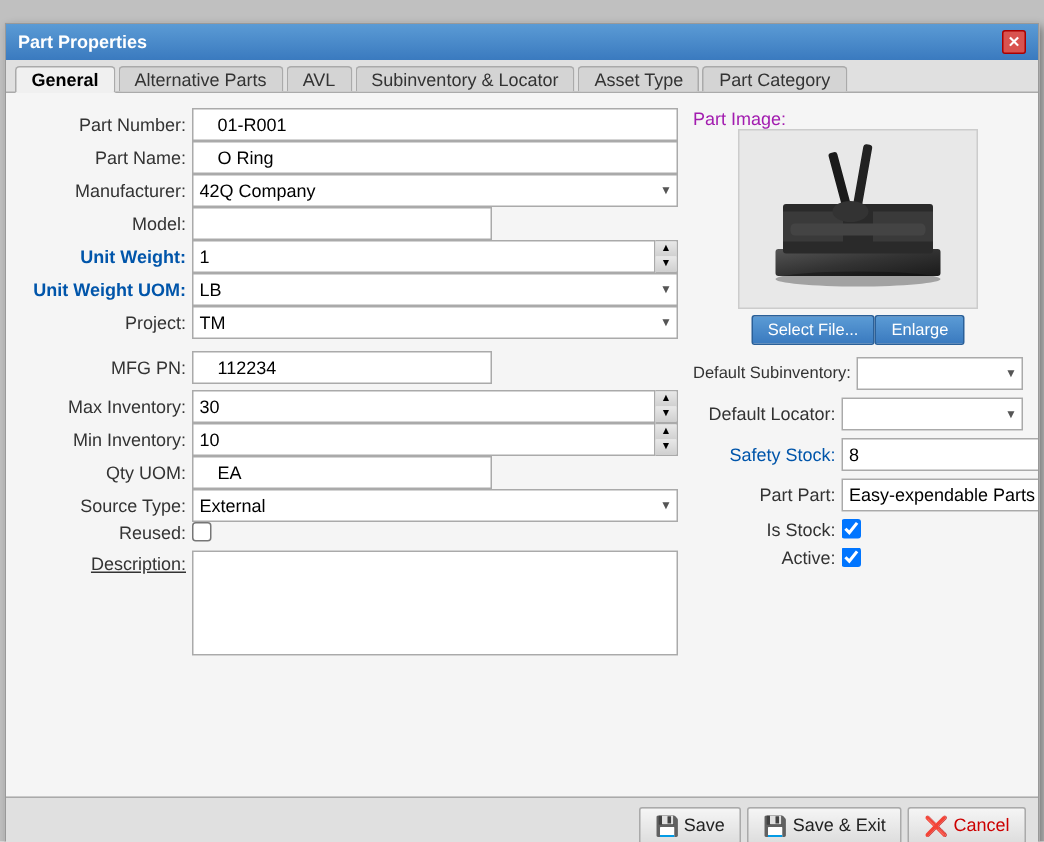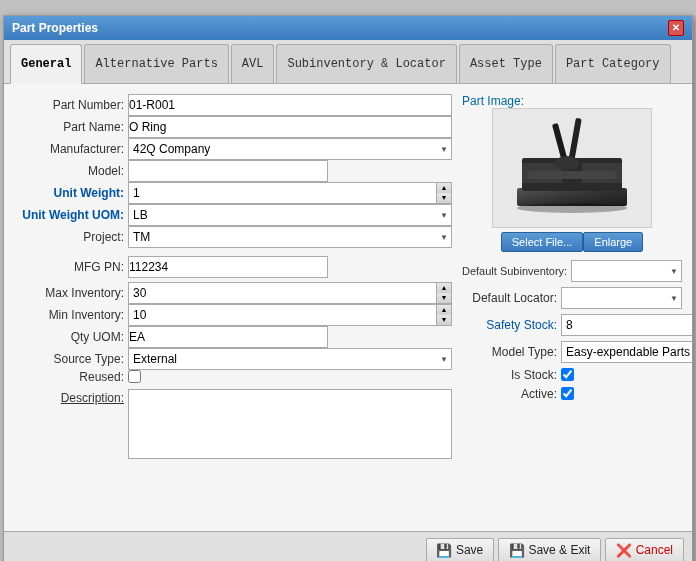--- a/index.html
+++ b/index.html
@@ -1,27 +1,27 @@
 <!DOCTYPE html>
 <html><head>
   <meta charset="utf-8">
   <style>
     * { box-sizing: border-box; margin: 0; padding: 0; font-family: Arial, sans-serif; font-size: 12px; }
     body { background: #c0c0c0; display: flex; justify-content: center; align-items: center; width: 696px; height: 561px; }
     .window { width: 690px; height: 555px; background: #f0f0f0; border: 1px solid #999; box-shadow: 2px 2px 6px rgba(0,0,0,0.4); display: flex; flex-direction: column; margin-top: 23px; }
     .title-bar { background: linear-gradient(to bottom, #5b9bd5, #3a7abf); color: white; padding: 4px 8px; font-weight: bold; font-size: 12px; display: flex; justify-content: space-between; align-items: center; flex-shrink: 0; }
     .title-bar-close { width: 16px; height: 16px; background: #d9534f; border: 1px solid #a00; border-radius: 2px; display: flex; align-items: center; justify-content: center; color: white; font-size: 10px; cursor: pointer; }
     .tabs { display: flex; background: #e0e0e0; border-bottom: 1px solid #aaa; padding: 4px 6px 0; flex-shrink: 0; gap: 2px; }
-    .tab { padding: 12px 10px; border: 1px solid #aaa; border-bottom: none; background: #d4d4d4; cursor: pointer; border-radius: 3px 3px 0 0; color: #333; font-family: Liberation Mono, monospace; }
+    .tab { padding: 1px 10px; border: 1px solid #aaa; border-bottom: none; background: #d4d4d4; cursor: pointer; border-radius: 3px 3px 0 0; color: #333; }
     .tab.active { background: #f0f0f0; font-weight: bold; color: #000; border-bottom: 1px solid #f0f0f0; margin-bottom: -1px; }
     .content { flex: 1; overflow-y: auto; padding: 10px; background: #f5f5f5; }
     .field-row { display: flex; align-items: center; gap: 4px; }
     .field-label { text-align: right; min-width: 110px; color: #333; flex-shrink: 0; }
     .field-label.blue { color: #0055aa; font-weight: bold; }
-    .field-input { border: 1px solid #aaa; background: white; padding: 2px 0; height: 22px; }
+    .field-input { border: 1px solid #aaa; background: white; padding: 2px 16px; height: 22px; }
     .field-input-full { flex: 1; }
     .field-input-with-spin { flex: 1; display: flex; }
     .field-input-with-spin input { flex: 1; border: 1px solid #aaa; background: white; padding: 2px 4px; height: 22px; }
     .spin-btns { display: flex; flex-direction: column; border: 1px solid #aaa; border-left: none; }
     .spin-btn { width: 14px; height: 10px; background: linear-gradient(to bottom, #e8e8e8, #d0d0d0); border: none; cursor: pointer; display: flex; align-items: center; justify-content: center; font-size: 7px; line-height: 1; }
     .select-wrapper { flex: 1; position: relative; display: flex; }
     .select-wrapper select { flex: 1; height: 22px; border: 1px solid #aaa; background: white; padding: 0 4px; appearance: none; -webkit-appearance: none; padding-right: 18px; }
     .select-wrapper::after { content: '▼'; position: absolute; right: 4px; top: 50%; transform: translateY(-50%); font-size: 8px; pointer-events: none; color: #555; }
     .image-section { display: flex; flex-direction: column; align-items: center; margin-bottom: 8px; }
     .part-image { width: 160px; height: 120px; background: #e8e8e8; border: 1px solid #ccc; display: flex; align-items: center; justify-content: center; overflow: hidden; }
@@ -172,21 +172,21 @@
 
         <div class="description-row">
           <label class="description-label">Description:</label>
           <textarea class="description-textarea" style=""></textarea>
         </div>
       </div>
 
       <div class="right-section">
         <div class="image-section">
           <div style="display:flex;align-items:center;gap:4px;align-self:flex-start;">
-            <span style="color:#0369a1;">Part Image:</span>
+            <span style="color:#a21caf;">Part Image:</span>
           </div>
           <div class="part-image">
 
             <svg viewBox="0 0 150 110" xmlns="http://www.w3.org/2000/svg">
               <defs>
                 <linearGradient id="metalGrad" x1="0%" y1="0%" x2="100%" y2="100%">
                   <stop offset="0%" style="stop-color:#555;stop-opacity:1"></stop>
                   <stop offset="50%" style="stop-color:#333;stop-opacity:1"></stop>
                   <stop offset="100%" style="stop-color:#1a1a1a;stop-opacity:1"></stop>
                 </linearGradient>
@@ -236,21 +236,21 @@
 
           <div class="right-field-row">
             <label class="right-label blue" style="min-width:95px;">Safety Stock:</label>
             <div class="field-input-with-spin" style="flex:1;">
               <input type="text" value="8" style="">
 
             </div>
           </div>
 
           <div class="right-field-row">
-            <label class="right-label" style="min-width:95px;">Model Type:</label>
+            <label class="right-label" style="min-width:95px;">Part Part:</label>
             <div class="select-wrapper" style="flex:1;">
               <select>
                 <option>Easy-expendable Parts</option>
               </select>
             </div>
           </div>
 
           <div class="right-field-row">
             <label class="right-label" style="min-width:95px;">Is Stock:</label>
             <input type="checkbox" checked="" style="">

